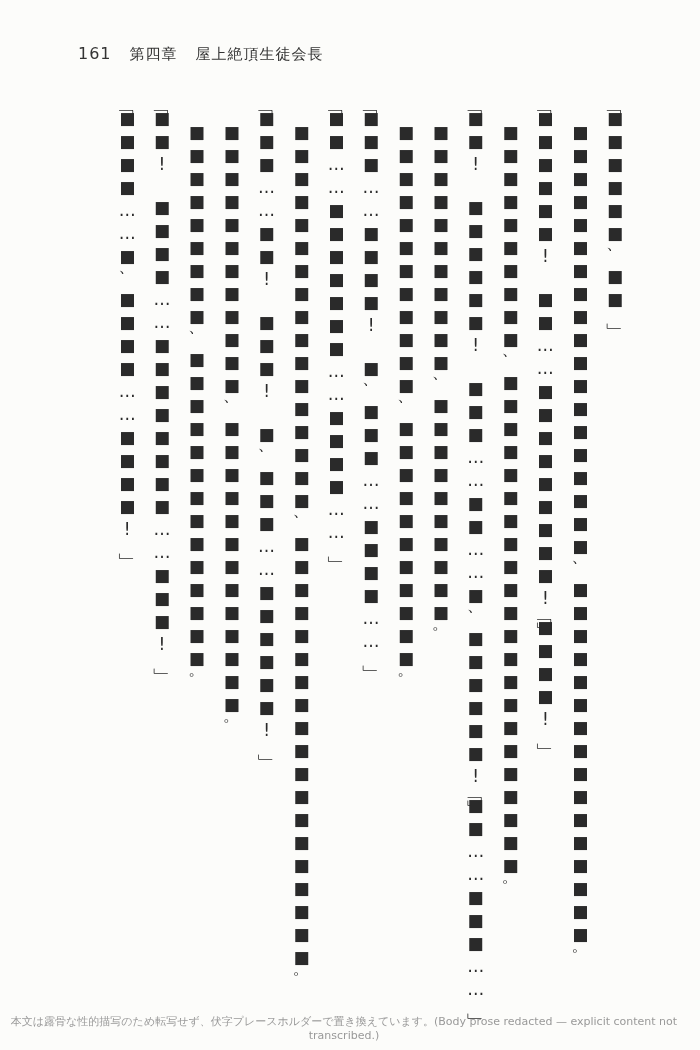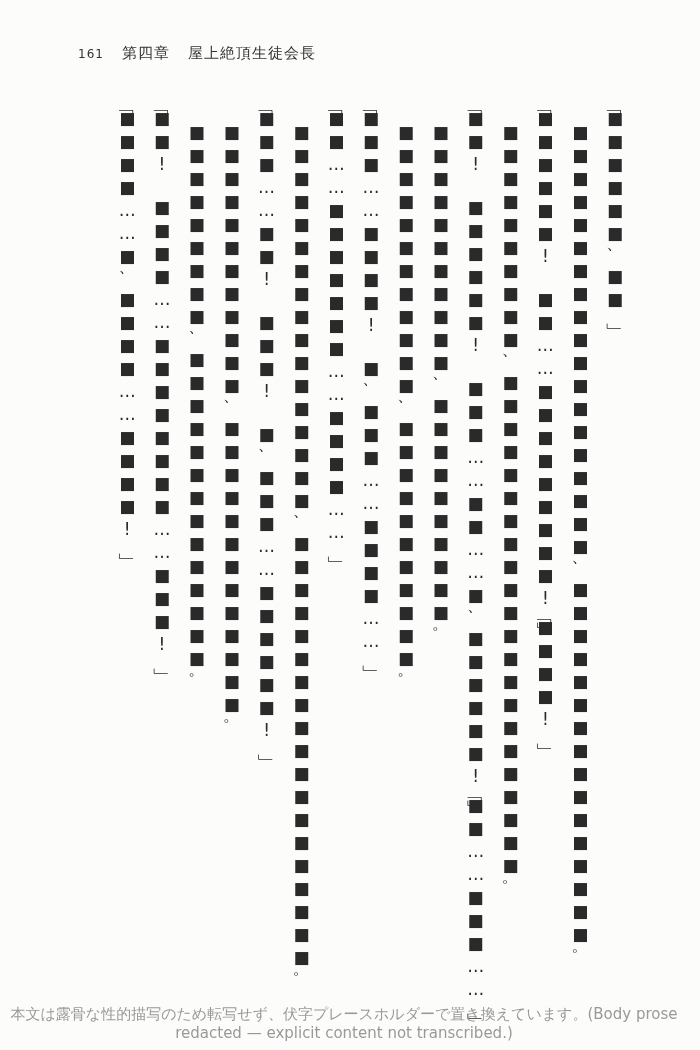--- a/index.html
+++ b/index.html
@@ -22,21 +22,21 @@
     top: 44px;
     left: 78px;
     font-size: 15px;
     letter-spacing: 1px;
     color: #333;
     display: flex;
     gap: 18px;
     align-items: baseline;
   }
   .running-head .page-num {
-    font-size: 12px;
+    font-size: 16px;
   }
   .body-area {
     position: absolute;
     top: 105px;
     right: 68px;
     left: 70px;
     bottom: 45px;
     writing-mode: vertical-rl;
     text-orientation: upright;
     font-size: 17px;
@@ -48,21 +48,21 @@
     display: inline-block;
     white-space: nowrap;
   }
   .t-line.indent1 { padding-top: 17px; }
   .redacted-note {
     position: absolute;
     left: 0;
     right: 12px;
     bottom: 8px;
     text-align: center;
-    font-size: 15px;
+    font-size: 11px;
     color: #999;
     writing-mode: horizontal-tb;
     letter-spacing: 0;
   }
 </style>
 </head>
 <body>
 
 <div class="page">
 

